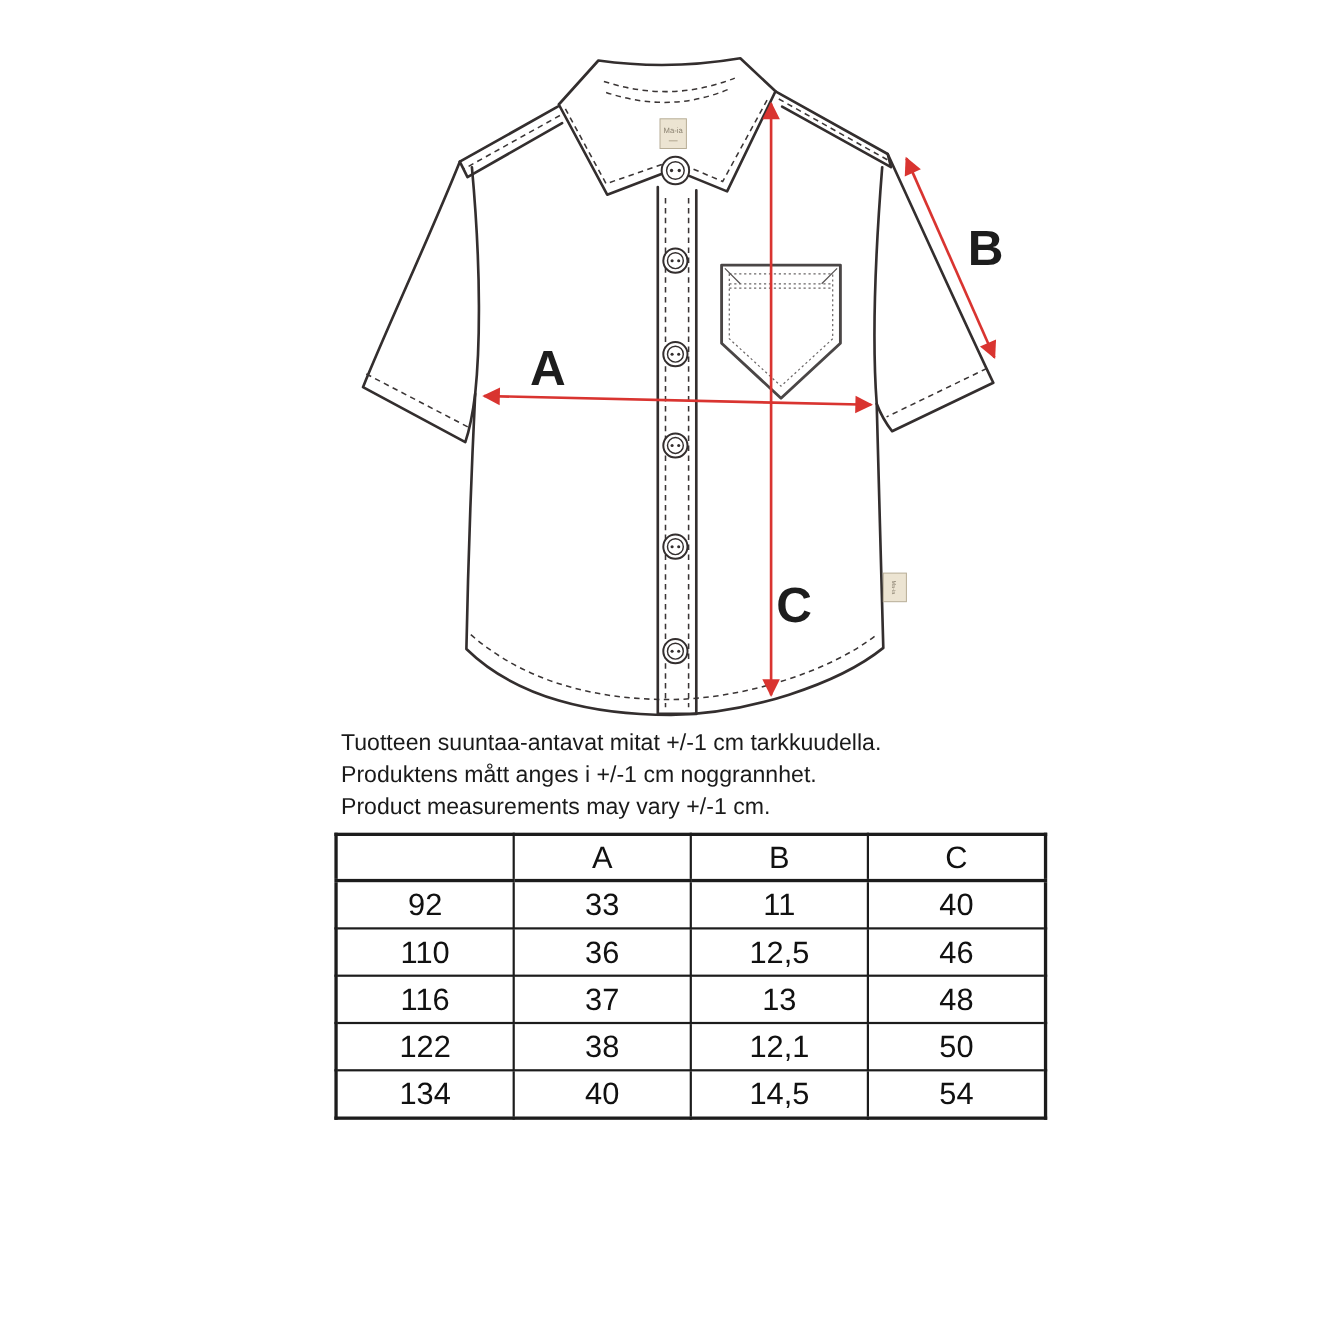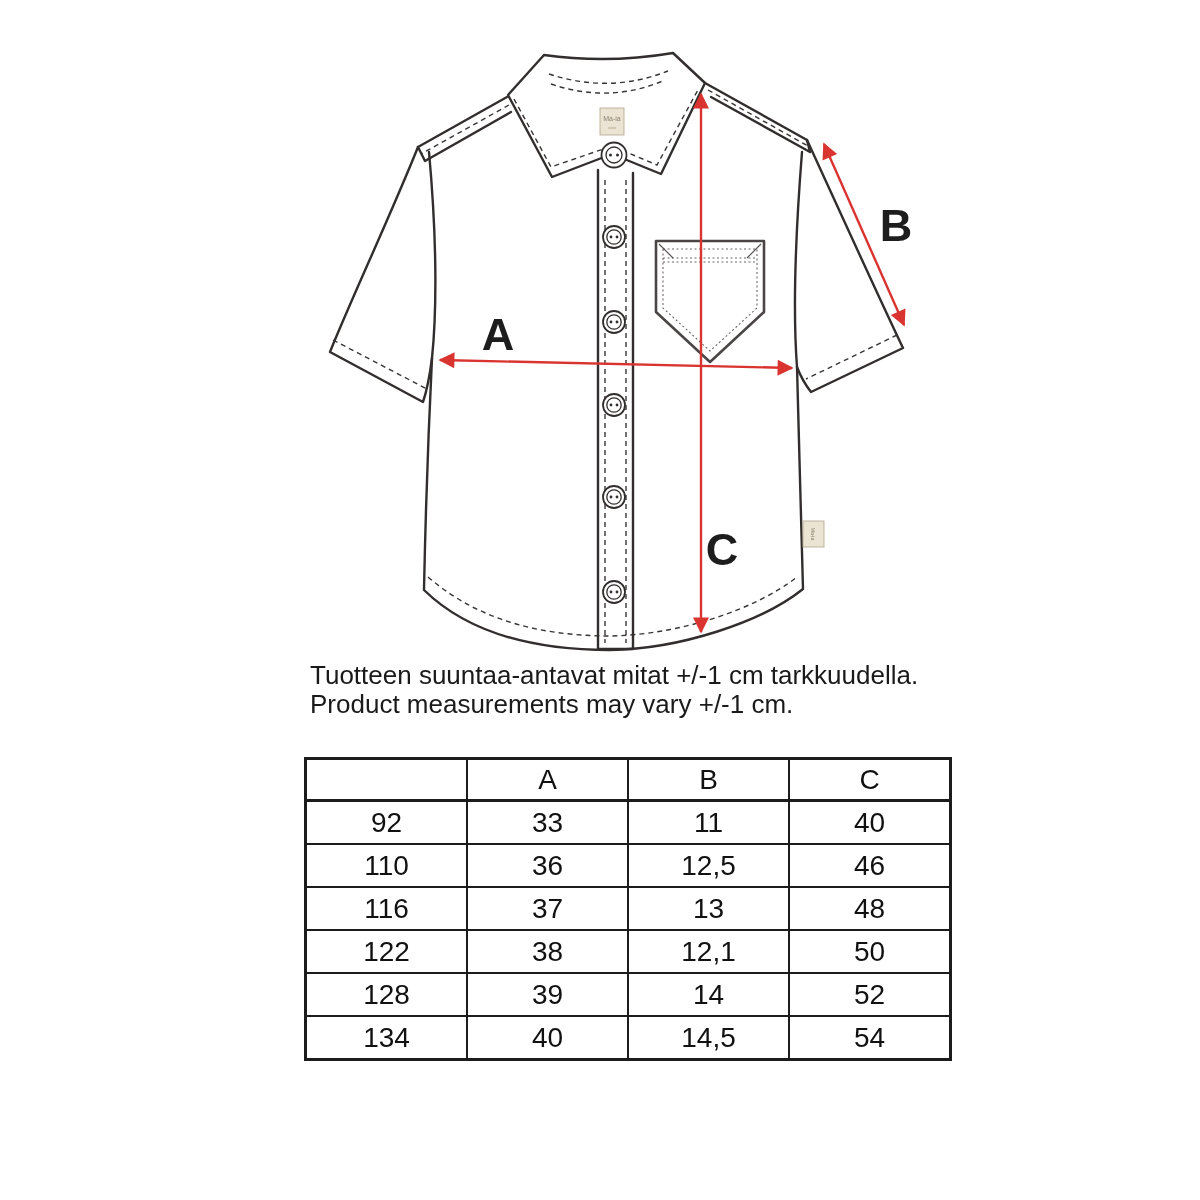--- a/index.html
+++ b/index.html
@@ -17,21 +17,21 @@
   .dot{fill:none;stroke:#6b6767;stroke-width:1.1;stroke-dasharray:2 2.5;}
   .btn-o{fill:#ffffff;stroke:#332e2e;stroke-width:1.8;}
   .btn-i{fill:none;stroke:#332e2e;stroke-width:1.3;}
   .btn-d{fill:#332e2e;stroke:none;}
   .red{stroke:#d93430;stroke-width:2.4;fill:none;}
   .mlabel{font-family:"Liberation Sans",sans-serif;font-size:45px;font-weight:600;fill:#1d1d1d;}
   .tag{fill:#ece4d2;stroke:#b7ad96;stroke-width:0.9;}
   .tagtxt{font-family:"Liberation Sans",sans-serif;font-size:7px;fill:#8a8170;}
   .tagtxt2{font-family:"Liberation Sans",sans-serif;font-size:5px;fill:#8a8170;}
 
-  .notes{position:absolute;left:310px;top:661px;font-size:26px;line-height:29px;}
+  .notes{position:absolute;left:310px;top:661px;font-size:21px;line-height:29px;}
   .notes p{margin:0;}
 
   table.sizes{
     position:absolute;left:304px;top:757px;border-collapse:collapse;
     table-layout:fixed;
   }
   table.sizes th, table.sizes td{
     width:159px;text-align:center;vertical-align:middle;
     border:2px solid #1c1c1c;font-size:28px;font-weight:400;padding:0;
     font-family:"Liberation Sans",sans-serif;color:#111;
@@ -136,20 +136,21 @@
       <line class="red" x1="824" y1="144" x2="904" y2="325" marker-start="url(#arrowR)" marker-end="url(#arrowR)"></line>
       <line class="red" x1="701" y1="94" x2="701" y2="632" marker-start="url(#arrowR)" marker-end="url(#arrowR)"></line>
       <text class="mlabel" x="498" y="350" text-anchor="middle">A</text>
       <text class="mlabel" x="896" y="241" text-anchor="middle">B</text>
       <text class="mlabel" x="722" y="565" text-anchor="middle">C</text>
     </g>
   </svg>
 
   <div class="notes">
     <p>Tuotteen suuntaa-antavat mitat +/-1 cm tarkkuudella.</p>
+    <p>Produktens mått anges i +/-1 cm noggrannhet.</p>
     <p>Product measurements may vary +/-1 cm.</p>
   </div>
 
   <table class="sizes">
     <thead>
       <tr>
         <th></th>
         <th>A</th>
         <th>B</th>
         <th>C</th>
@@ -174,26 +175,20 @@
           <td>13</td>
           <td>48</td>
         </tr>
         <tr>
           <td>122</td>
           <td>38</td>
           <td>12,1</td>
           <td>50</td>
         </tr>
         <tr>
-          <td>128</td>
-          <td>39</td>
-          <td>14</td>
-          <td>52</td>
-        </tr>
-        <tr>
           <td>134</td>
           <td>40</td>
           <td>14,5</td>
           <td>54</td>
         </tr>
       </tbody>
   </table>
 
 </div>
 

